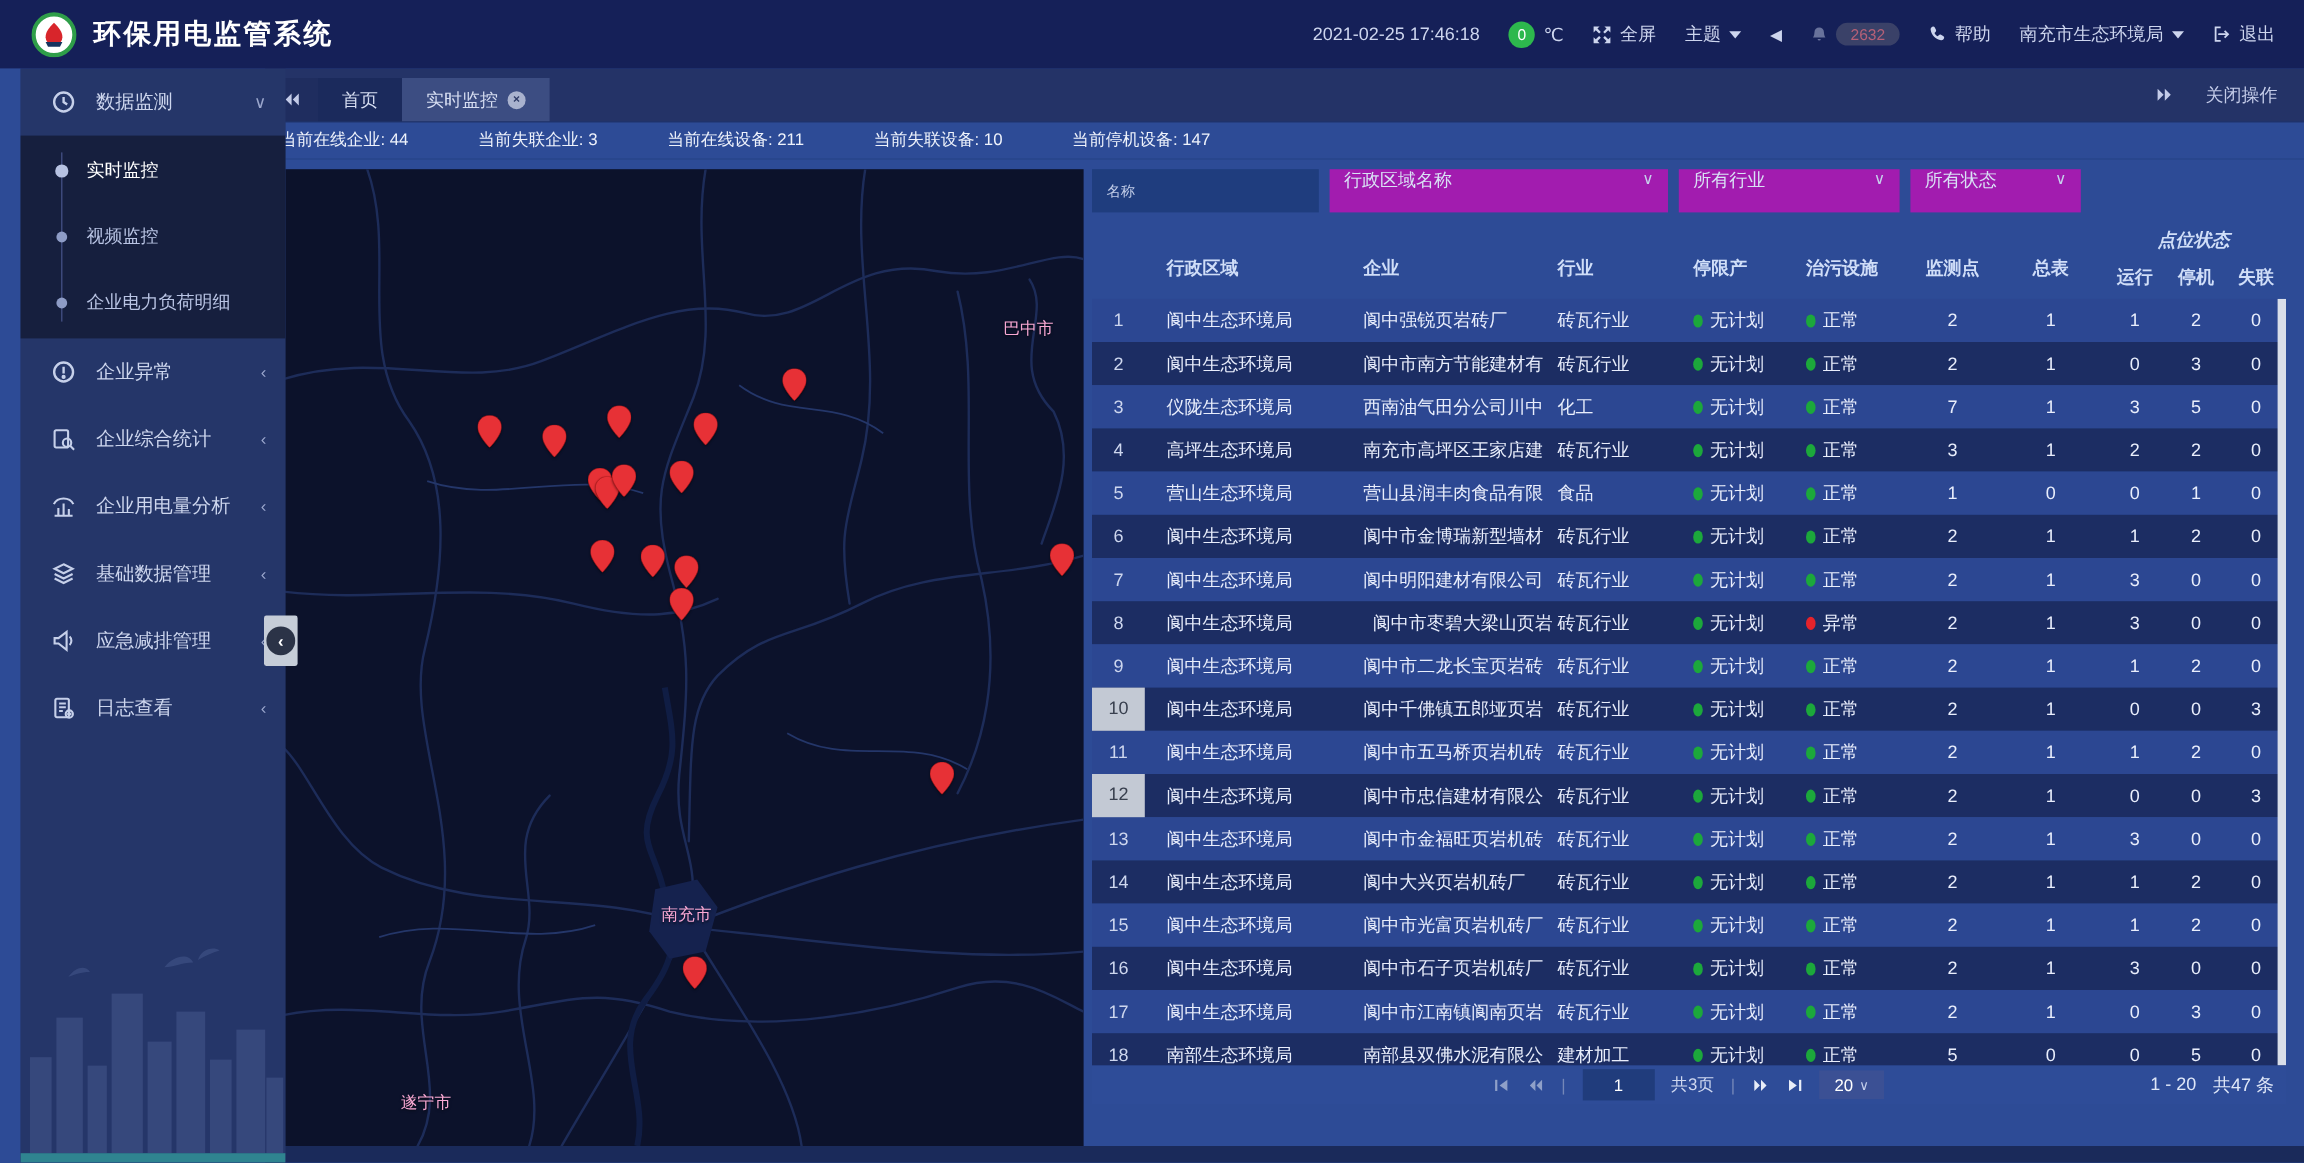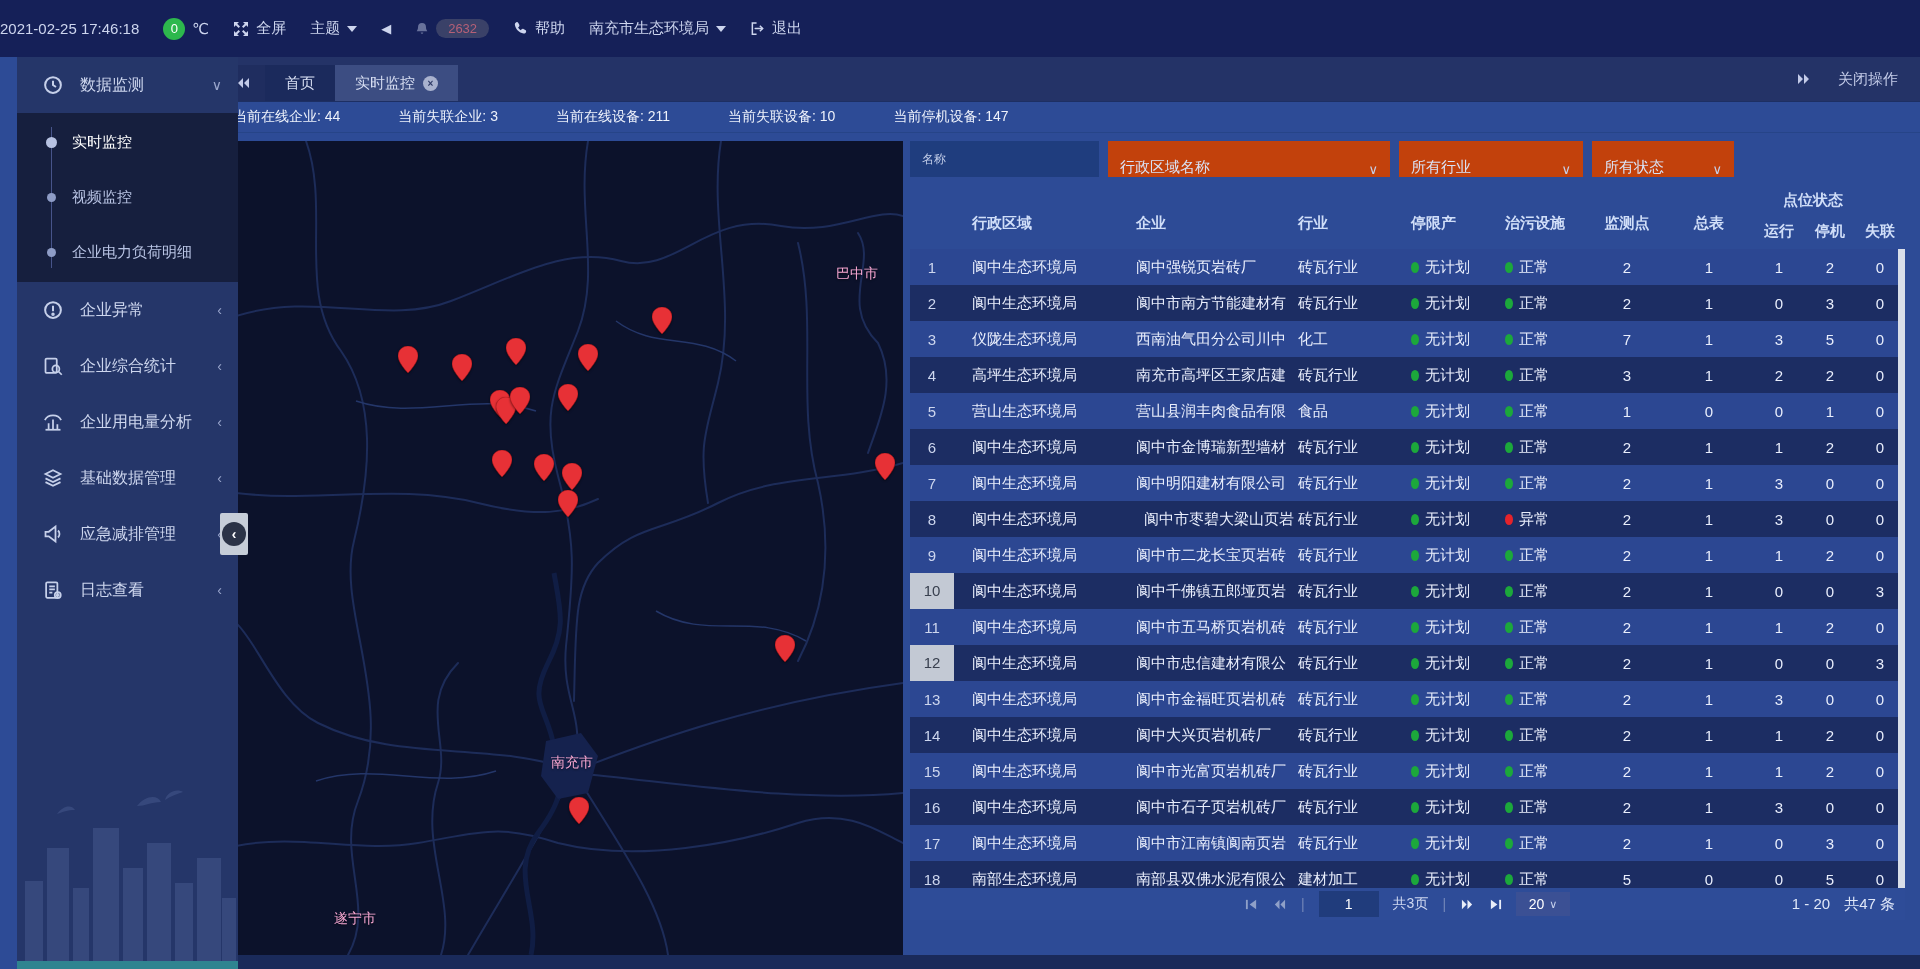--- a/index.html
+++ b/index.html
@@ -54,29 +54,29 @@
   .collapse-toggle{position:absolute;left:220px;top:513px;width:28px;height:42px;background:#c6cdd8;border-radius:2px;
                    display:flex;align-items:center;justify-content:center;cursor:pointer;z-index:7;}
   .ct-circle{width:24px;height:24px;border-radius:50%;background:#2b3347;color:#ffffff;font-size:14px;font-weight:bold;
              display:flex;align-items:center;justify-content:center;}
   
   .right-panel{position:absolute;left:689px;top:84px;width:995px;height:779px;}
   .filters{height:36px;display:flex;gap:9px;margin-bottom:6px;}
   .f-input{width:165px;background:#1f3d7e;border:none;outline:none;color:#d9e2f5;font-size:12px;padding:0 12px;
            font-family:inherit;}
   .f-input::placeholder{color:#c2cde8;opacity:1;}
-  .f-select{background:#c2410c;display:flex;align-items:flex-end;justify-content:space-between;padding:0 12px;
+  .f-select{background:#a21caf;display:flex;align-items:flex-start;justify-content:space-between;padding:0 12px;
             color:#d9e2f5;font-size:15px;cursor:pointer;}
   .f-caret{font-size:13px;color:#c6d1ec;}
   .grid{display:grid;grid-template-columns:44px 150px 190px 105px 100px 90px 76px 88px 52px 50px 50px;}
   .thead{height:66px;position:relative;color:#d0def8;font-weight:bold;font-size:15px;}
   .thead .hc{display:flex;align-items:center;padding-top:14px;}
   .thead .hc.ctr{justify-content:center;}
   .thead .hc.sub{align-items:flex-end;justify-content:center;padding-bottom:8px;padding-top:0;}
-  .group-title{position:absolute;top:8px;right:16px;width:152px;text-align:center;}
+  .group-title{position:absolute;top:8px;right:1px;width:152px;text-align:center;font-style:italic;}
   .rows{height:639px;overflow:hidden;position:relative;}
   .trow{height:36px;align-items:center;color:#e9eefc;font-size:15px;cursor:pointer;}
   .trow:nth-child(odd){background:#1c2d63;}
   .trow:nth-child(even){background:#2c4792;}
   .c{overflow:hidden;white-space:nowrap;}
   .c.no{text-align:center;color:#cdd6ee;}
   .c.no.gray{background:#c3c9d4;color:#39404f;height:36px;line-height:36px;}
   .c.ctr{text-align:center;}
   .dot{display:inline-block;width:8px;height:11px;border-radius:50%;margin-right:6px;vertical-align:-1px;}
   .dot.green{background:#1ca83b;}
@@ -93,20 +93,31 @@
             font-size:14px;font-family:inherit;}
   .pg-size{width:54px;height:24px;background:#3b5094;color:#ffffff;display:flex;align-items:center;justify-content:center;
            gap:5px;font-size:14px;cursor:pointer;}
   .pg-range{position:absolute;right:10px;color:#dfe7f8;font-size:15px;display:flex;gap:14px;}
   .bottom-strip{position:absolute;left:0;top:898px;width:1699px;height:14px;background:#1a2a5a;}
 </style>
 </head>
 <body>
 
 <div class="header">
+  <div class="brand">
+    <span style="display:flex;">
+      <svg class="logo" width="38" height="38" viewBox="0 0 38 38">
+        <circle cx="19" cy="19" r="18" fill="#ffffff"></circle>
+        <circle cx="19" cy="19" r="17" fill="none" stroke="#2f9e49" stroke-width="3.5"></circle>
+        <path d="M19 9c-4 4-7 7.5-7 12a7 7 0 0 0 14 0c0-4.5-3-8-7-12z" fill="#d8252b"></path>
+        <path d="M12 25h14l-2 4H14z" fill="#17335f"></path>
+      </svg>
+    </span>
+    <span class="app-title">环保用电监管系统</span>
+  </div>
   <div class="header-right">
     <span class="hitem">2021-02-25 17:46:18</span>
     <span class="hitem">
       <span class="temp-circle">0</span>
       <span>℃</span>
     </span>
     <span class="hitem">
       <span style="display:flex;">
         <svg viewBox="0 0 16 16" width="16" height="16">
             <g fill="#cdd5ee">

